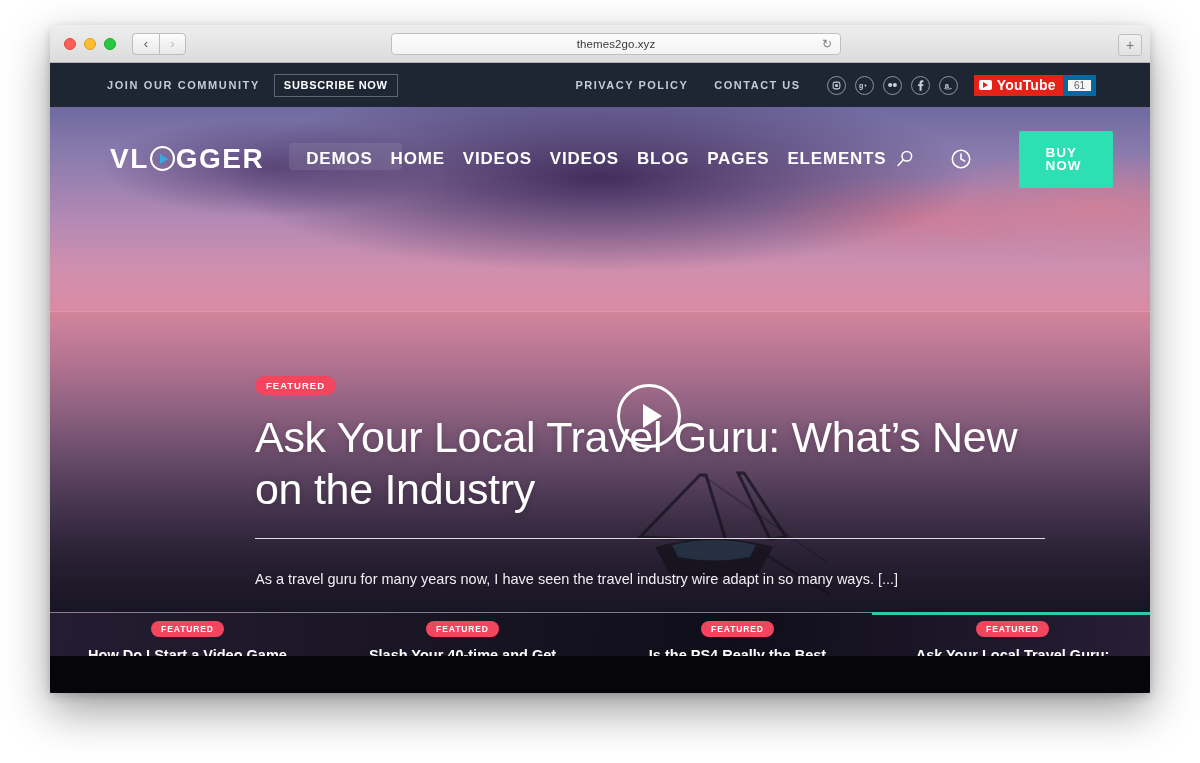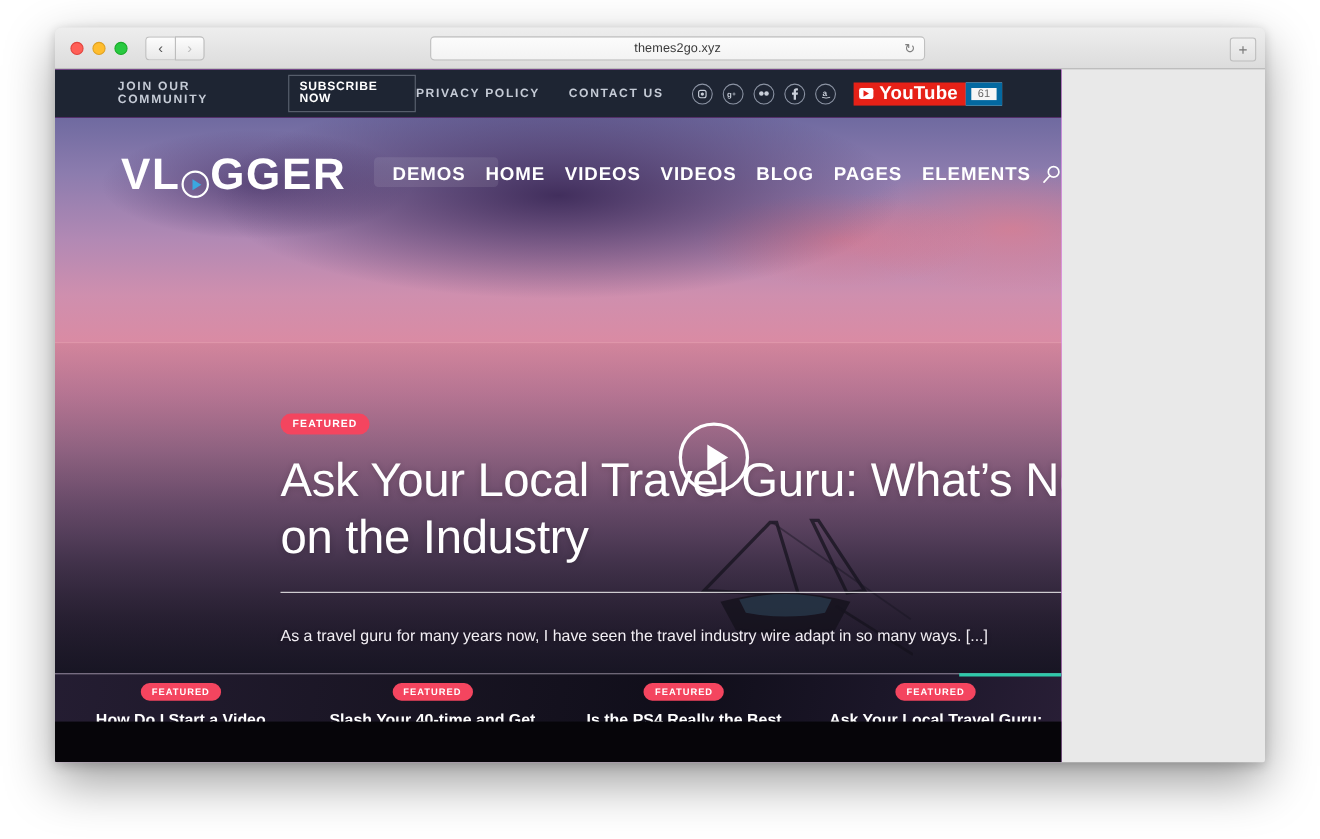--- a/index.html
+++ b/index.html
@@ -91,23 +91,23 @@
     background: linear-gradient(180deg,#f0f0f0,#e2e2e2);
     border: 1px solid #bebebe;
     border-radius: 3px;
     display: flex; align-items: center; justify-content: center;
     font-size: 14px; color: #777; line-height: 1;
   }
 
   
   .viewport {
     position: relative;
-    width: 915px;
+    width: 1100px;
     height: 630px;
-    background: #d946ef;
+    background: #0f172a;
     overflow: hidden;
   }
 
   
   .topbar {
     position: relative;
     height: 44px;
     background: #1e2533;
     display: flex;
     align-items: center;
@@ -170,21 +170,21 @@
     background: #ffffff;
     border-radius: 2px;
     display: flex; align-items: center; justify-content: center;
   }
   .yt-play::after {
     content: "";
     border-left: 5px solid #e62117;
     border-top: 3px solid transparent;
     border-bottom: 3px solid transparent;
   }
-  .yt-text { color: #fff; font-size: 17px; font-weight: bold; letter-spacing: 0.2px; }
+  .yt-text { color: #fff; font-size: 14px; font-weight: bold; letter-spacing: 0.2px; }
   .yt-count {
     background: #f6f6f6;
     border: 5px solid #0369a1;
     color: #666;
     font-size: 10px;
     display: flex; align-items: center; justify-content: center;
     padding: 0 6px;
   }
 
   
@@ -254,22 +254,22 @@
   
   .navrow {
     position: absolute;
     top: 20px; left: 0; right: 0;
     height: 64px;
     display: flex;
     align-items: center;
     padding: 0 58px 0 60px;
   }
   .logo {
-    display: flex; align-items: flex-end;
-    font-size: 40px;
+    display: flex; align-items: flex-start;
+    font-size: 28px;
     font-weight: bold;
     letter-spacing: 1.5px;
     color: #ffffff;
     line-height: 1;
   }
   .logo-o {
     display: inline-flex;
     align-items: center; justify-content: center;
     width: 25px; height: 25px;
     border: 2.5px solid #ffffff;

